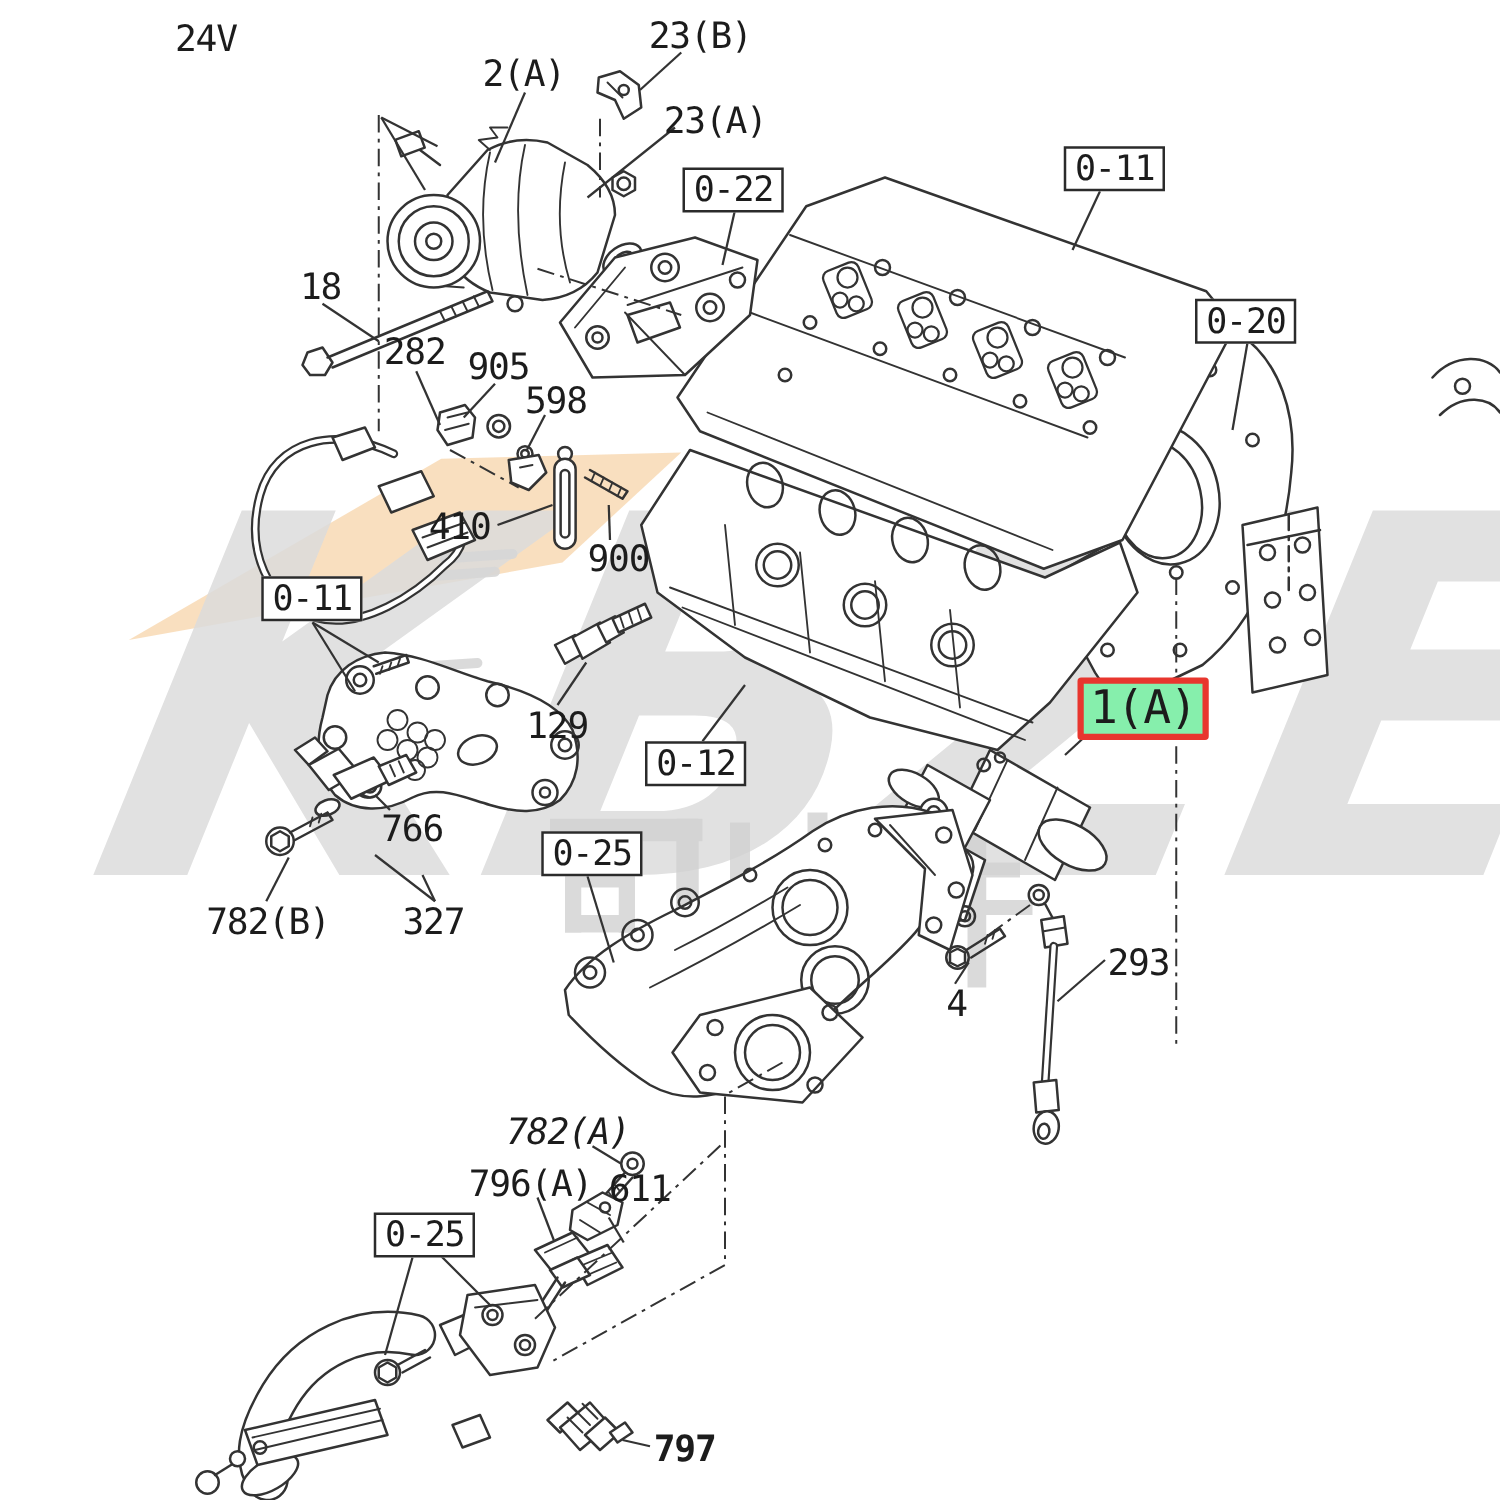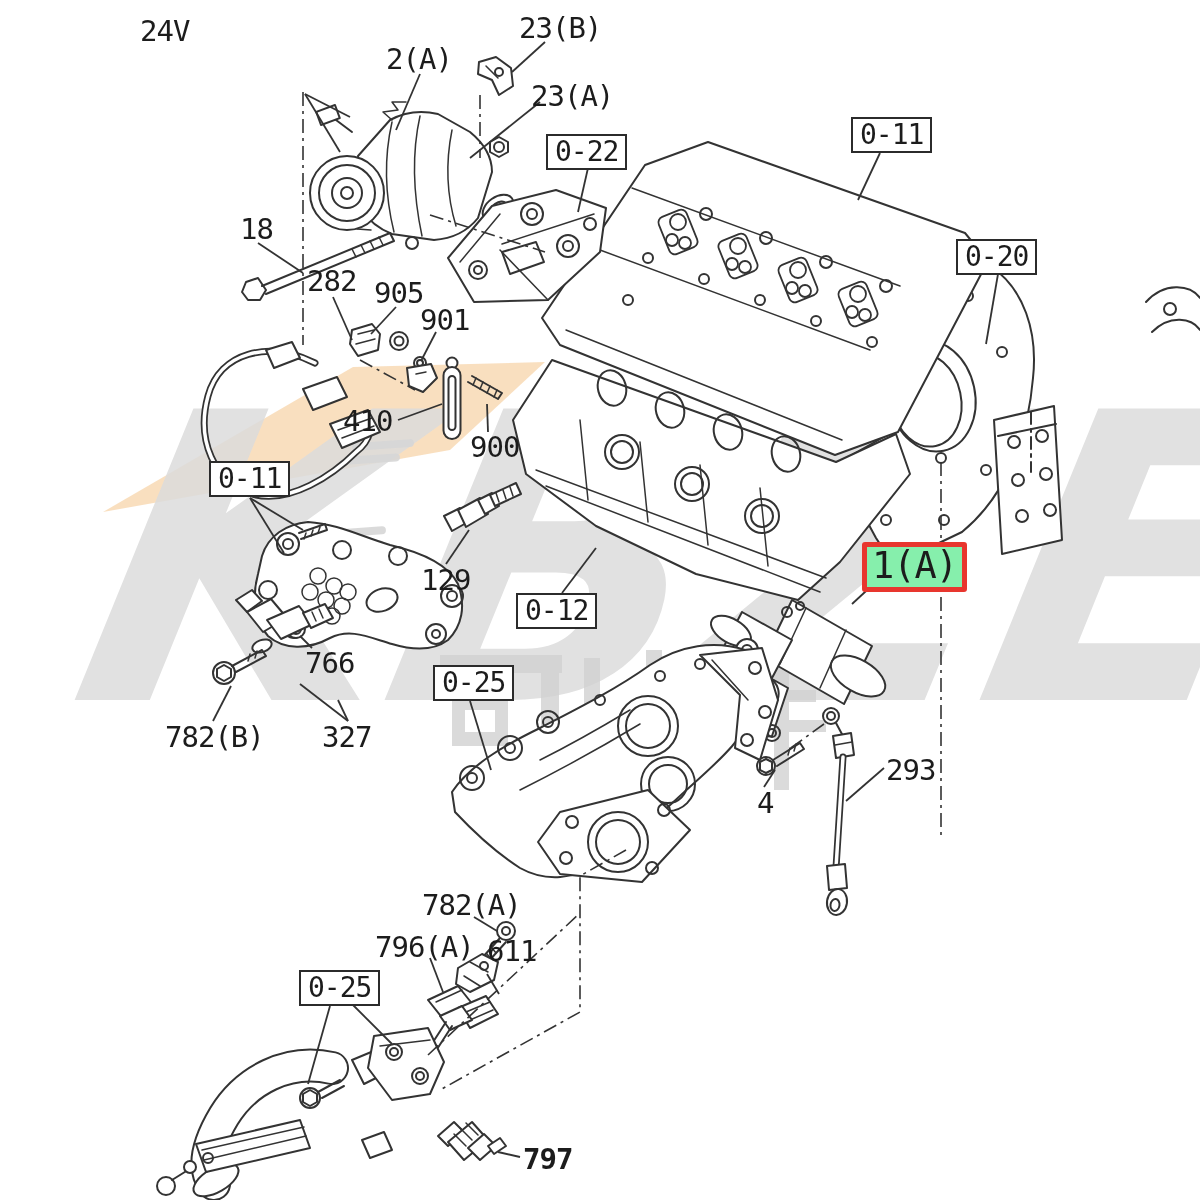--- a/index.html
+++ b/index.html
@@ -446,33 +446,33 @@
       <div class="part-label plain" style="left: 140px; top: 16px;">24V</div>
       <div class="part-label plain" style="left: 386px; top: 44px;">2(A)</div>
       <div class="part-label plain" style="left: 519px; top: 13px;">23(B)</div>
       <div class="part-label plain" style="left: 531px; top: 81px;">23(A)</div>
       <div class="part-label boxed" style="left: 546px; top: 134px;">0-22</div>
       <div class="part-label boxed" style="left: 851px; top: 117px;">0-11</div>
       <div class="part-label boxed" style="left: 956px; top: 239px;">0-20</div>
       <div class="part-label plain" style="left: 240px; top: 214px;">18</div>
       <div class="part-label plain" style="left: 307px; top: 266px;">282</div>
       <div class="part-label plain" style="left: 374px; top: 278px;">905</div>
-      <div class="part-label plain" style="left: 420px; top: 305px;">901</div>
+      <div class="part-label plain" style="left: 420px; top: 305px;">598</div>
       <div class="part-label plain" style="left: 343px; top: 406px;">410</div>
       <div class="part-label plain" style="left: 470px; top: 432px;">900</div>
       <div class="part-label boxed" style="left: 209px; top: 461px;">0-11</div>
       <div class="part-label plain" style="left: 421px; top: 565px;">129</div>
       <div class="part-label boxed" style="left: 516px; top: 593px;">0-12</div>
       <div class="part-label plain" style="left: 305px; top: 648px; text-align: center;">766</div>
       <div class="part-label plain" style="left: 165px; top: 722px;">782(B)</div>
       <div class="part-label plain" style="left: 322px; top: 722px;">327</div>
       <div class="part-label boxed" style="left: 433px; top: 665px;">0-25</div>
       <div class="part-label highlighted" style="left: 862px; top: 542px;">1(A)</div>
       <div class="part-label plain" style="left: 757px; top: 788px;">4</div>
       <div class="part-label plain" style="left: 886px; top: 755px;">293</div>
-      <div class="part-label plain" style="left: 422px; top: 890px;">782(A)</div>
+      <div class="part-label plain" style="left: 405px; top: 890px; font-style: italic;">782(A)</div>
       <div class="part-label plain" style="left: 375px; top: 932px;">796(A)</div>
       <div class="part-label plain" style="left: 487px; top: 936px;">611</div>
       <div class="part-label boxed" style="left: 299px; top: 970px;">0-25</div>
       <div class="part-label plain" style="left: 523px; top: 1144px; font-weight: bold;">797</div>
     </div>
 
 </div>
 
 </body></html>

